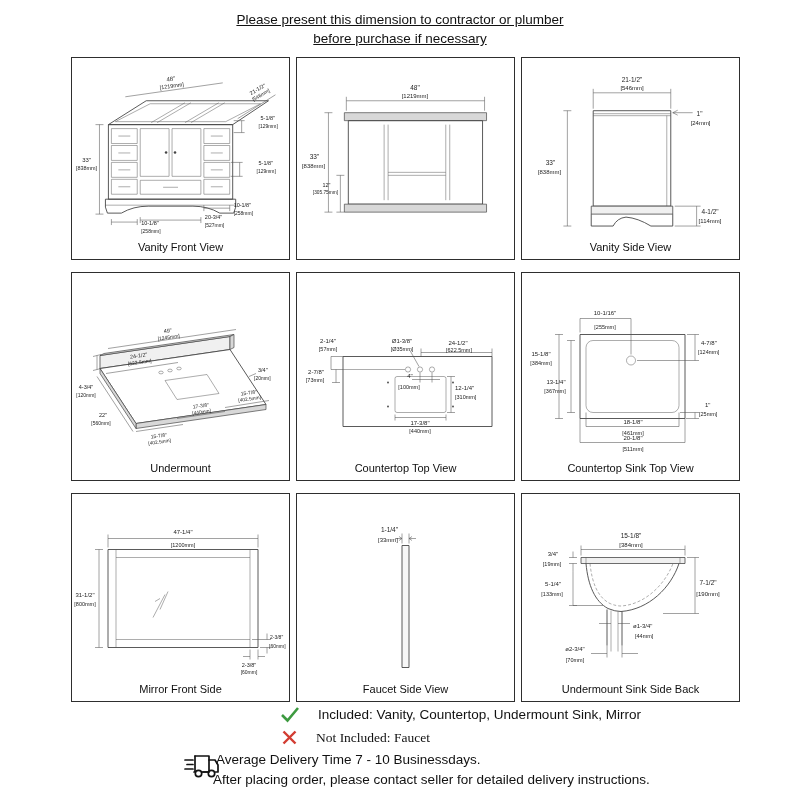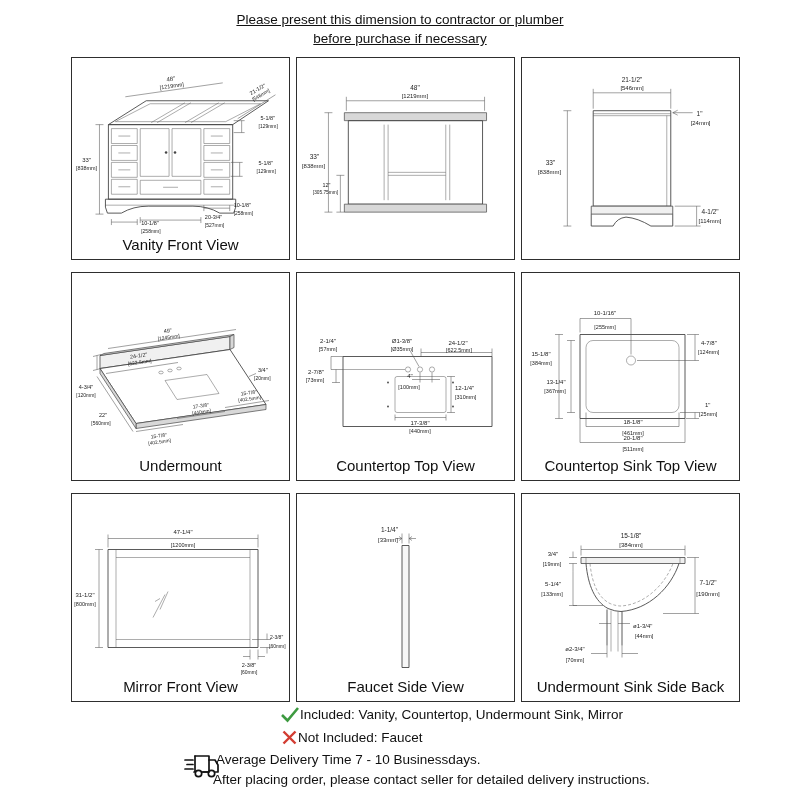--- a/index.html
+++ b/index.html
@@ -1,34 +1,34 @@
 <!DOCTYPE html>
 <html><head>
 <meta charset="utf-8">
 <style>
   * { margin:0; padding:0; box-sizing:border-box; }
   html,body { width:800px; height:800px; background:#ffffff; font-family:"Liberation Sans",sans-serif; color:#1a1a1a; position:relative; }
   .header { position:absolute; top:10px; left:0; width:100%; text-align:center; font-size:13.5px; line-height:19px; color:#111;text-decoration:underline; }
   .grid { position:absolute; left:71px; top:57px; display:grid; grid-template-columns:repeat(3,219px); grid-template-rows:203px 209px 209px; column-gap:6px; row-gap:12px; }
   .panel { border:1px solid #2e2e2e; position:relative; background:#fff; overflow:hidden; }
   .panel svg.draw { position:absolute; top:1px; left:1px; width:215px; height:calc(100% - 26px); }
-  .ptitle { position:absolute; bottom:6px; left:0; width:100%; text-align:center; font-size:15px; color:#101010; }
+  .ptitle { position:absolute; bottom:6px; left:0; width:100%; text-align:center; font-size:11px; color:#101010; }
   text { font-family:"Liberation Sans",sans-serif; fill:#1c1c1c; }
   .f5  { font-size:5px; }
   .f48 { font-size:4.8px; }
   .f55 { font-size:5.5px; }
   .f6  { font-size:6px; }
   .f65 { font-size:6.5px; }
   .ln { stroke:#474747; stroke-width:.9; fill:none; stroke-linejoin:round; }
   .tn { stroke:#5a5a5a; stroke-width:.5; fill:none; }
   .dl { stroke:#555555; stroke-width:.55; fill:none; }
   .fg { fill:#d8d8d8; stroke:#474747; stroke-width:.7; }
   .fl { fill:#f0f0f0; stroke:#474747; stroke-width:.8; }
   .dash { stroke-dasharray:3 2; }
-  .frow { position:absolute; display:flex; align-items:center; gap:0; font-size:13.5px; color:#111; }
+  .frow { position:absolute; display:flex; align-items:center; gap:18px; font-size:13.5px; color:#111; }
   .dtext { position:absolute; font-size:13.5px; color:#111; }
 </style>
 </head>
 <body>
 
 <div class="header">
   <div>Please present this dimension to contractor or plumber</div>
   <div>before purchase if necessary</div>
 </div>
 
@@ -175,20 +175,21 @@
       </g>
       <text class="f65" text-anchor="middle" x="109" y="23">21-1/2"</text>
       <text class="f6" text-anchor="middle" x="109" y="31">[546mm]</text>
       <text class="f65" x="174" y="57">1"</text>
       <text class="f6" x="168" y="66">[24mm]</text>
       <text class="f65" text-anchor="middle" x="27" y="107">33"</text>
       <text class="f6" text-anchor="middle" x="26" y="116">[838mm]</text>
       <text class="f65" x="179" y="156">4-1/2"</text>
       <text class="f6" x="176" y="165">[114mm]</text>
     </svg>
+    <div class="ptitle">Vanity Side View</div>
   </div>
 
   <div class="panel">
     <svg class="draw" viewBox="0 0 215 176">
       <g class="ln">
         <polygon class="fl" points="27,92 157,73 157,60 27,79"></polygon>
         <polygon class="fg" points="27,79 157,60 161,58 31,77"></polygon>
         <polygon class="fg" points="157,73 157,60 161,58 161,71"></polygon>
         <polygon points="27,92 157,73 193,128 63,147" fill="#ffffff"></polygon>
         <polygon class="fg" points="63,147 193,128 193,133 63,152"></polygon>
@@ -370,21 +371,21 @@
       </g>
       <text class="f6" text-anchor="middle" x="110" y="36">47-1/4"</text>
       <text class="f55" text-anchor="middle" x="110" y="49">[1200mm]</text>
       <text class="f6" text-anchor="middle" x="12" y="99">31-1/2"</text>
       <text class="f55" text-anchor="middle" x="12" y="108">[800mm]</text>
       <text class="f5" x="197" y="141">2-3/8"</text>
       <text class="f5" x="196" y="150">[60mm]</text>
       <text class="f55" text-anchor="middle" x="176" y="169">2-3/8"</text>
       <text class="f5" text-anchor="middle" x="176" y="176">[60mm]</text>
     </svg>
-    <div class="ptitle">Mirror Front View</div>
+    <div class="ptitle">Mirror Front Side</div>
   </div>
 
   <div class="panel">
     <svg class="draw" viewBox="0 0 215 176">
       <g class="ln">
         <rect x="104" y="48" width="7" height="122" fill="#f7f7f7"></rect>
       </g>
       <g class="dl">
         <line x1="104" y1="36" x2="104" y2="46"></line>
           <line x1="111" y1="36" x2="111" y2="46"></line>
@@ -453,21 +454,21 @@
 
 </div>
 
 <div class="frow" style="left:280px; top:706px;">
   <svg width="20" height="17" viewBox="0 0 20 17">
     <path d="M2,9 L7.5,14.5 L18,2" stroke="#3d9a40" stroke-width="2.6" fill="none"></path>
   </svg>
   <span>Included: Vanity, Countertop, Undermount Sink, Mirror</span>
 </div>
 
-<div class="frow" style="left:281px; top:729px;">
+<div class="frow" style="left:281px; top:729px;font-family:Liberation Serif, serif;">
   <svg width="17" height="17" viewBox="0 0 17 17">
     <line x1="2.5" y1="2.5" x2="14.5" y2="14.5" stroke="#d23c32" stroke-width="2.4"></line>
     <line x1="14.5" y1="2.5" x2="2.5" y2="14.5" stroke="#d23c32" stroke-width="2.4"></line>
   </svg>
   <span>Not Included: Faucet</span>
 </div>
 
 <svg style="position:absolute; left:184px; top:752px;" width="37" height="29" viewBox="0 0 37 29">
   <g stroke="#121212" stroke-width="1.7" fill="none" stroke-linecap="round" stroke-linejoin="round">
     <line x1="1" y1="8" x2="9" y2="8"></line>

